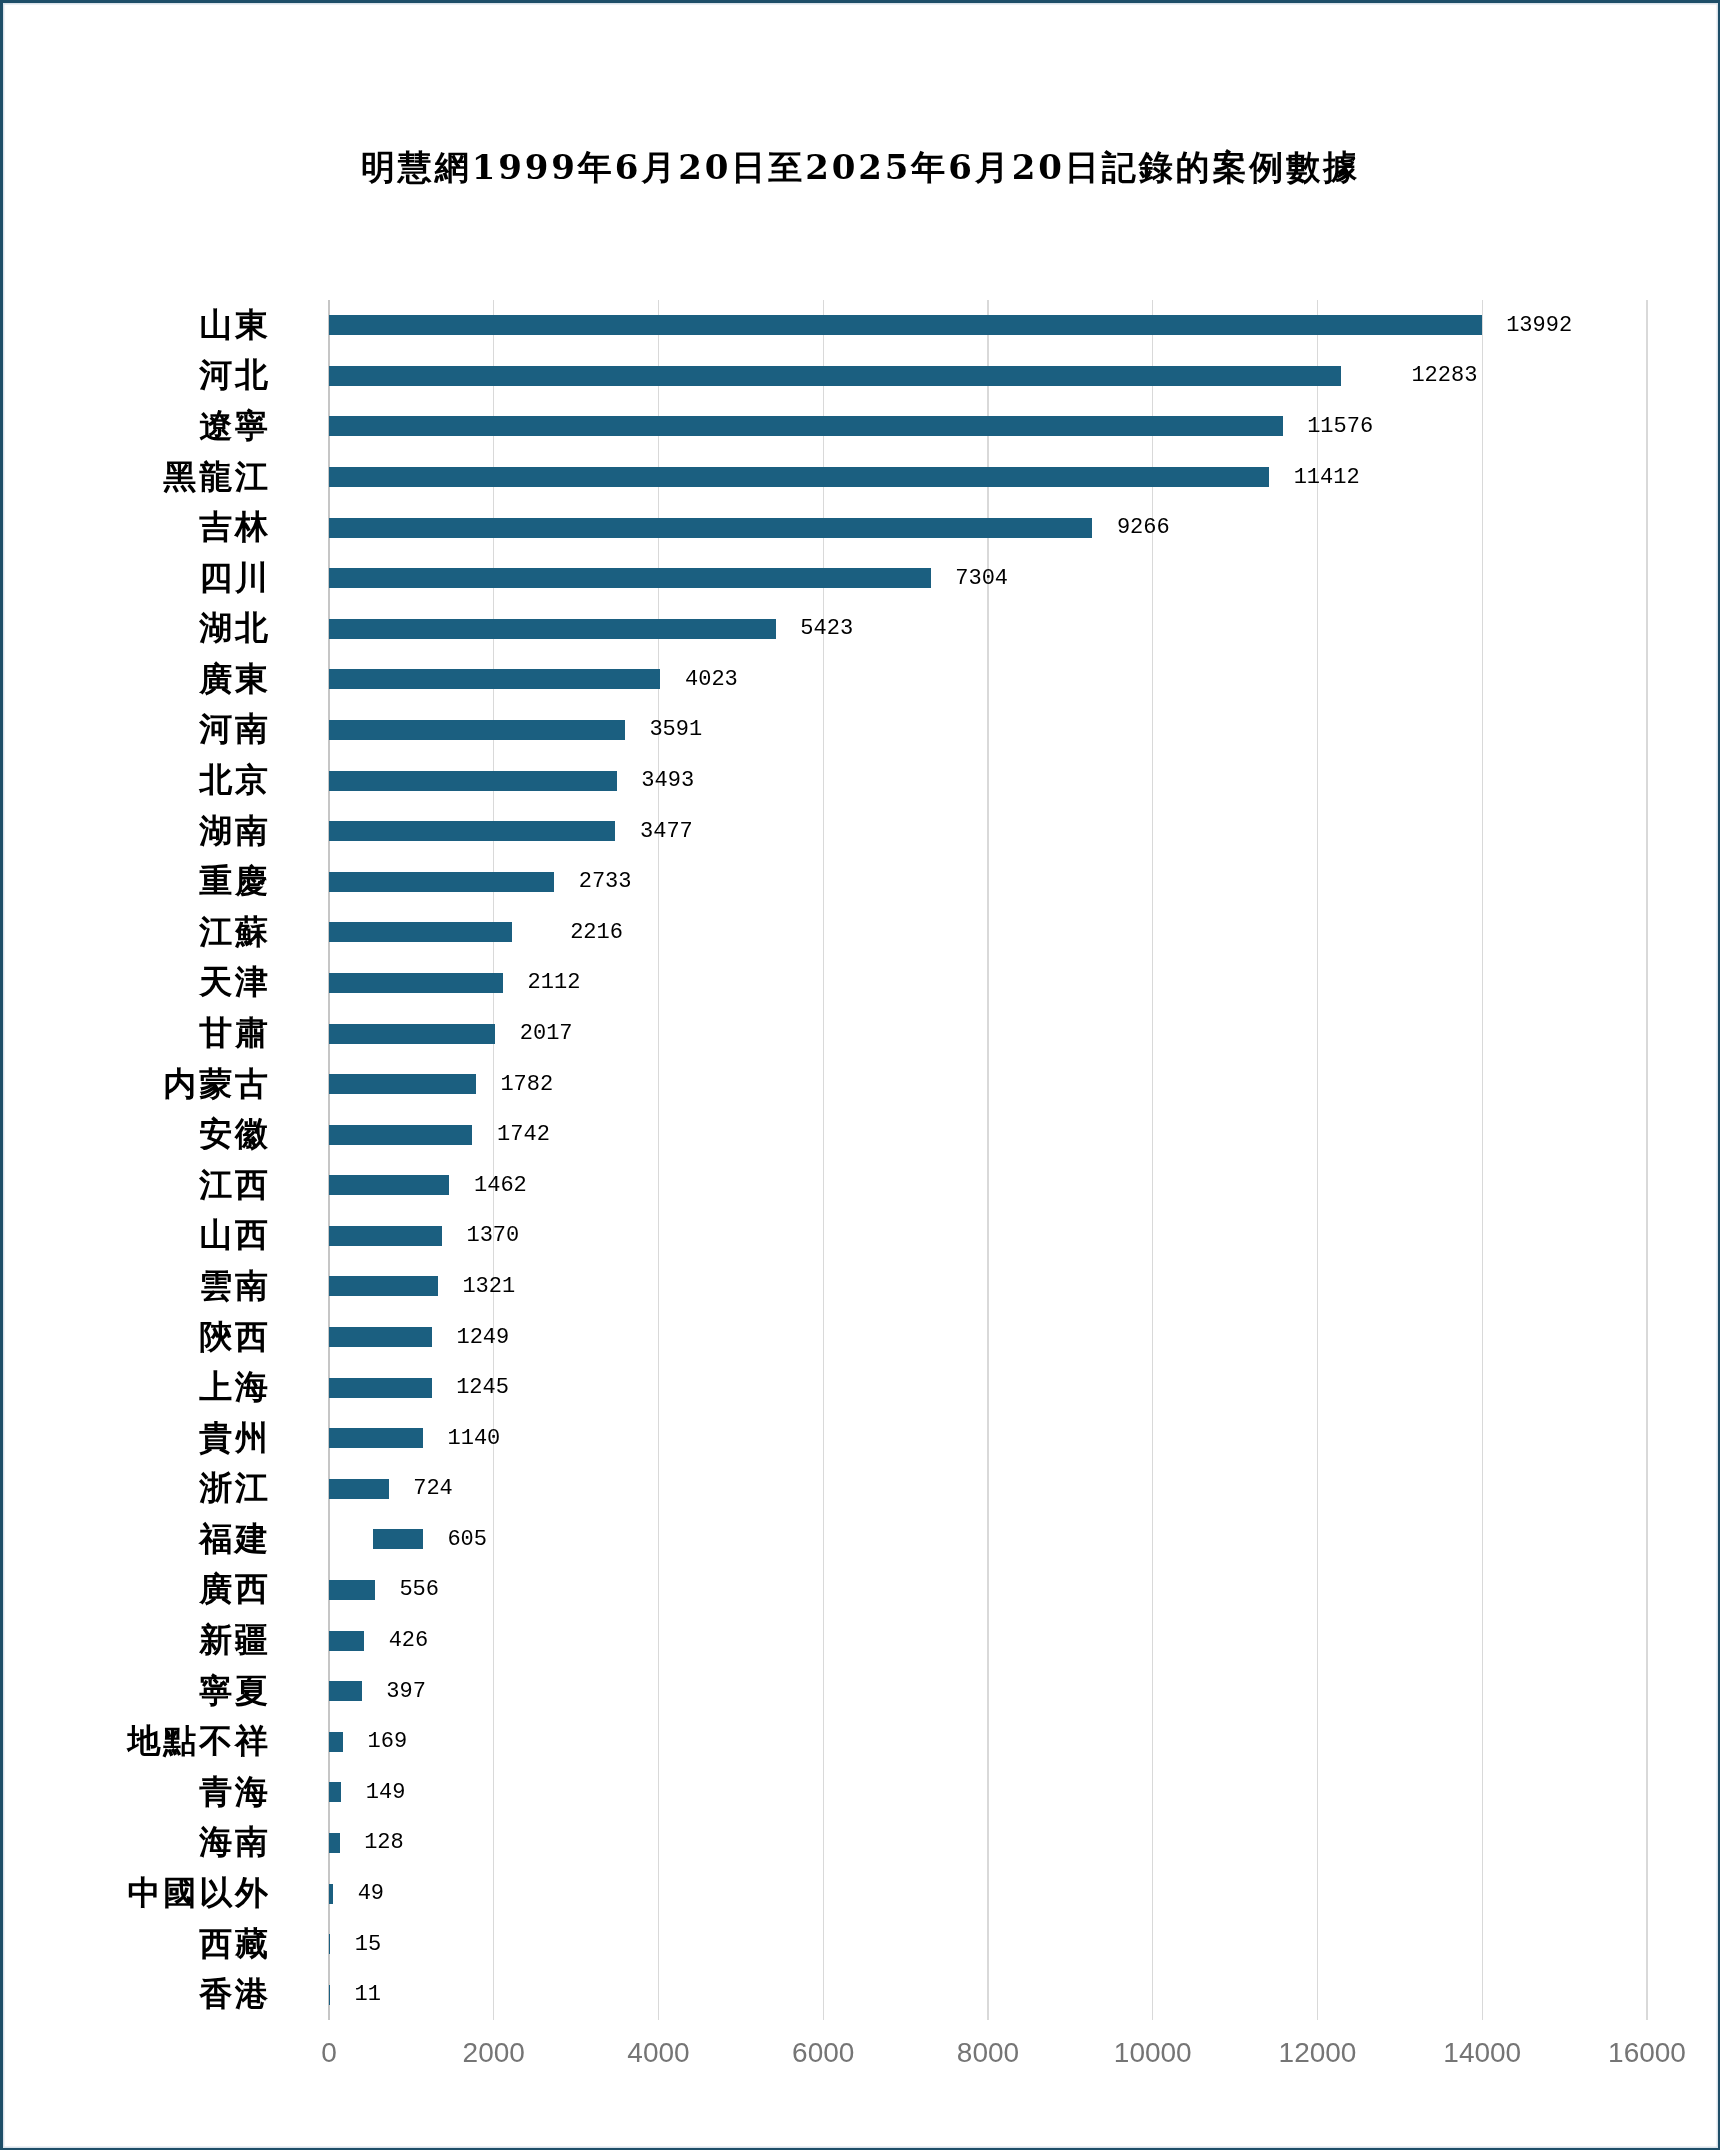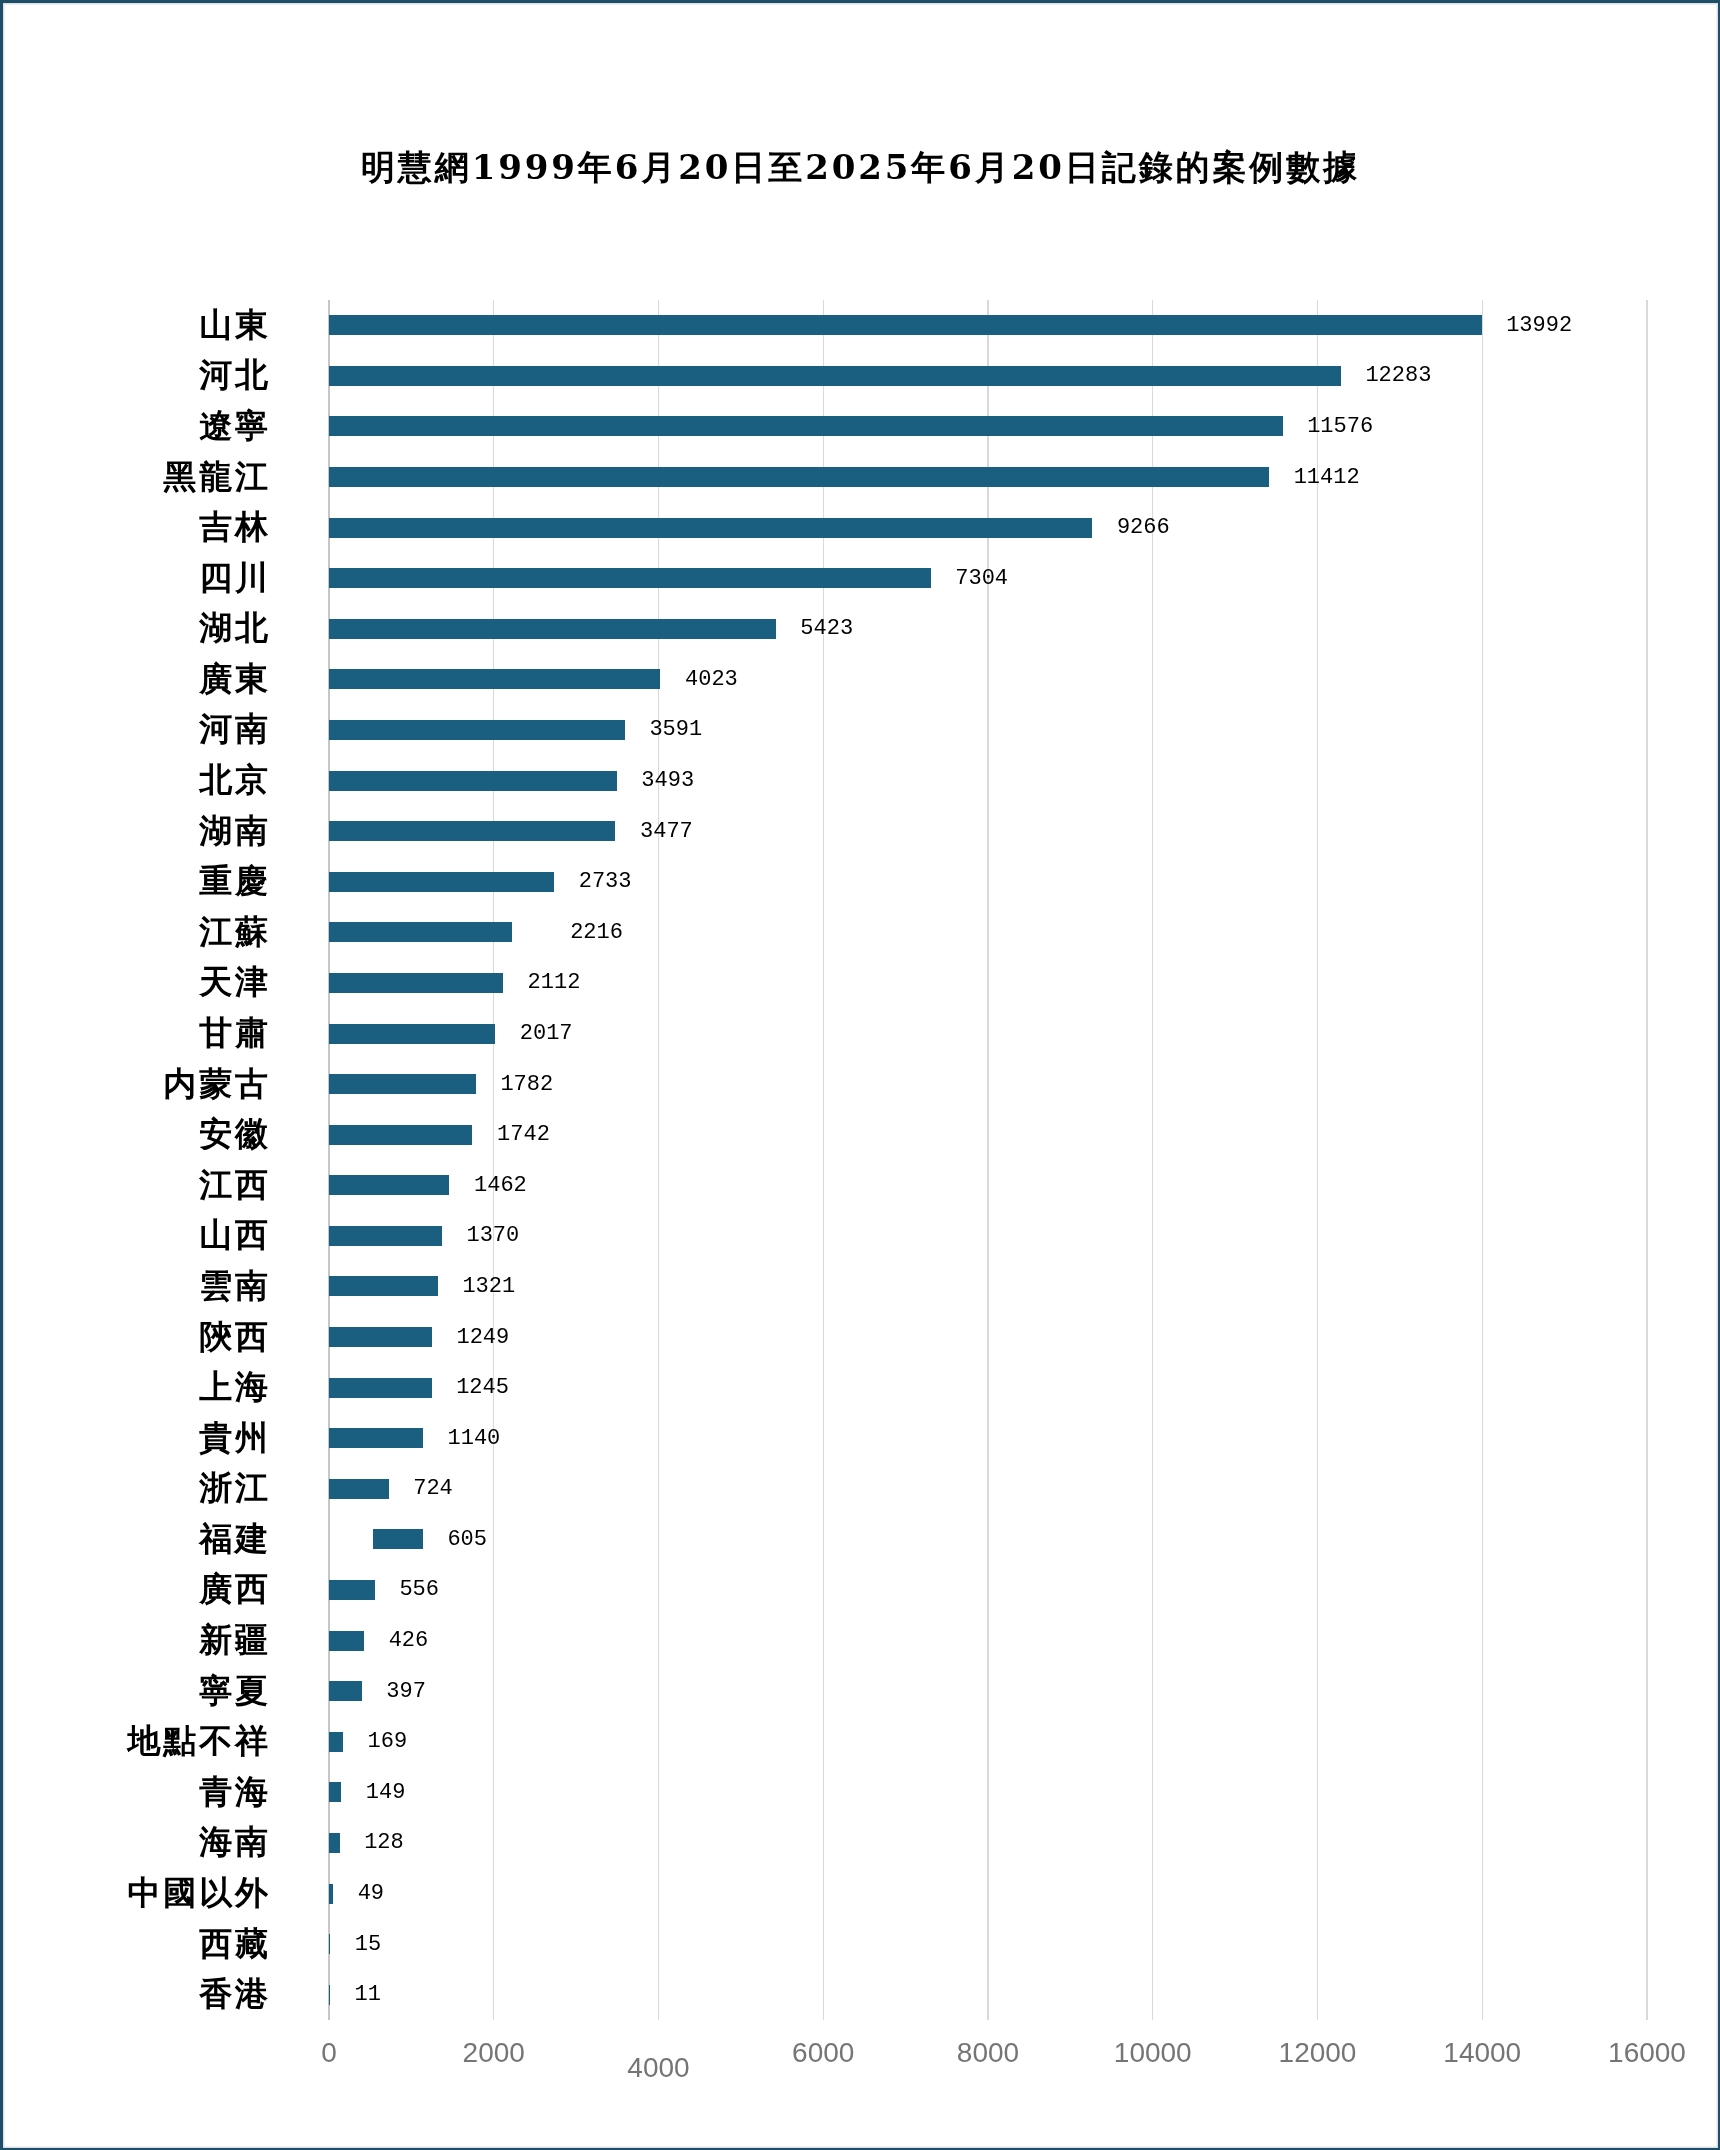--- a/index.html
+++ b/index.html
@@ -173,21 +173,21 @@
         <div class="gridline" style="left: calc(62.5% - 0.7px);"></div>
         <div class="gridline" style="left: calc(75% - 0.7px);"></div>
         <div class="gridline" style="left: calc(87.5% - 0.7px);"></div>
         <div class="gridline" style="left: calc(100% - 0.7px);"></div>
       </div>
     <div id="rows">
         <div class="row" style="top: 0%; height: 2.94118%;">
           <div class="bar" style="width: 87.45%; background: rgb(27, 95, 128);"></div>
           <span class="val">13992</span>
         </div>
-        <div class="row" style="top: 2.94118%; height: 2.94118%;">
+        <div class="row" style="top: 2.94118%; height: 2.94118%; gap: 46px;">
           <div class="bar" style="width: 76.7687%; background: rgb(27, 95, 128);"></div>
           <span class="val">12283</span>
         </div>
         <div class="row" style="top: 5.88235%; height: 2.94118%;">
           <div class="bar" style="width: 72.35%; background: rgb(27, 95, 128);"></div>
           <span class="val">11576</span>
         </div>
         <div class="row" style="top: 8.82353%; height: 2.94118%;">
           <div class="bar" style="width: 71.325%; background: rgb(27, 95, 128);"></div>
           <span class="val">11412</span>
@@ -311,21 +311,21 @@
         <div class="row" style="top: 97.0588%; height: 2.94118%;">
           <div class="bar" style="width: 0.0687499%; background: rgb(27, 95, 128);"></div>
           <span class="val">11</span>
         </div>
       </div>
   </div>
 
   <div class="xaxis" id="xaxis">
       <span class="tick" style="left: 0%;">0</span>
       <span class="tick" style="left: 12.5%;">2000</span>
-      <span class="tick" style="left: 25%; margin-top: 15px;">4000</span>
+      <span class="tick" style="left: 25%;">4000</span>
       <span class="tick" style="left: 37.5%;">6000</span>
       <span class="tick" style="left: 50%;">8000</span>
       <span class="tick" style="left: 62.5%;">10000</span>
       <span class="tick" style="left: 75%;">12000</span>
       <span class="tick" style="left: 87.5%;">14000</span>
       <span class="tick" style="left: 100%;">16000</span>
     </div>
 
 </div>
 

